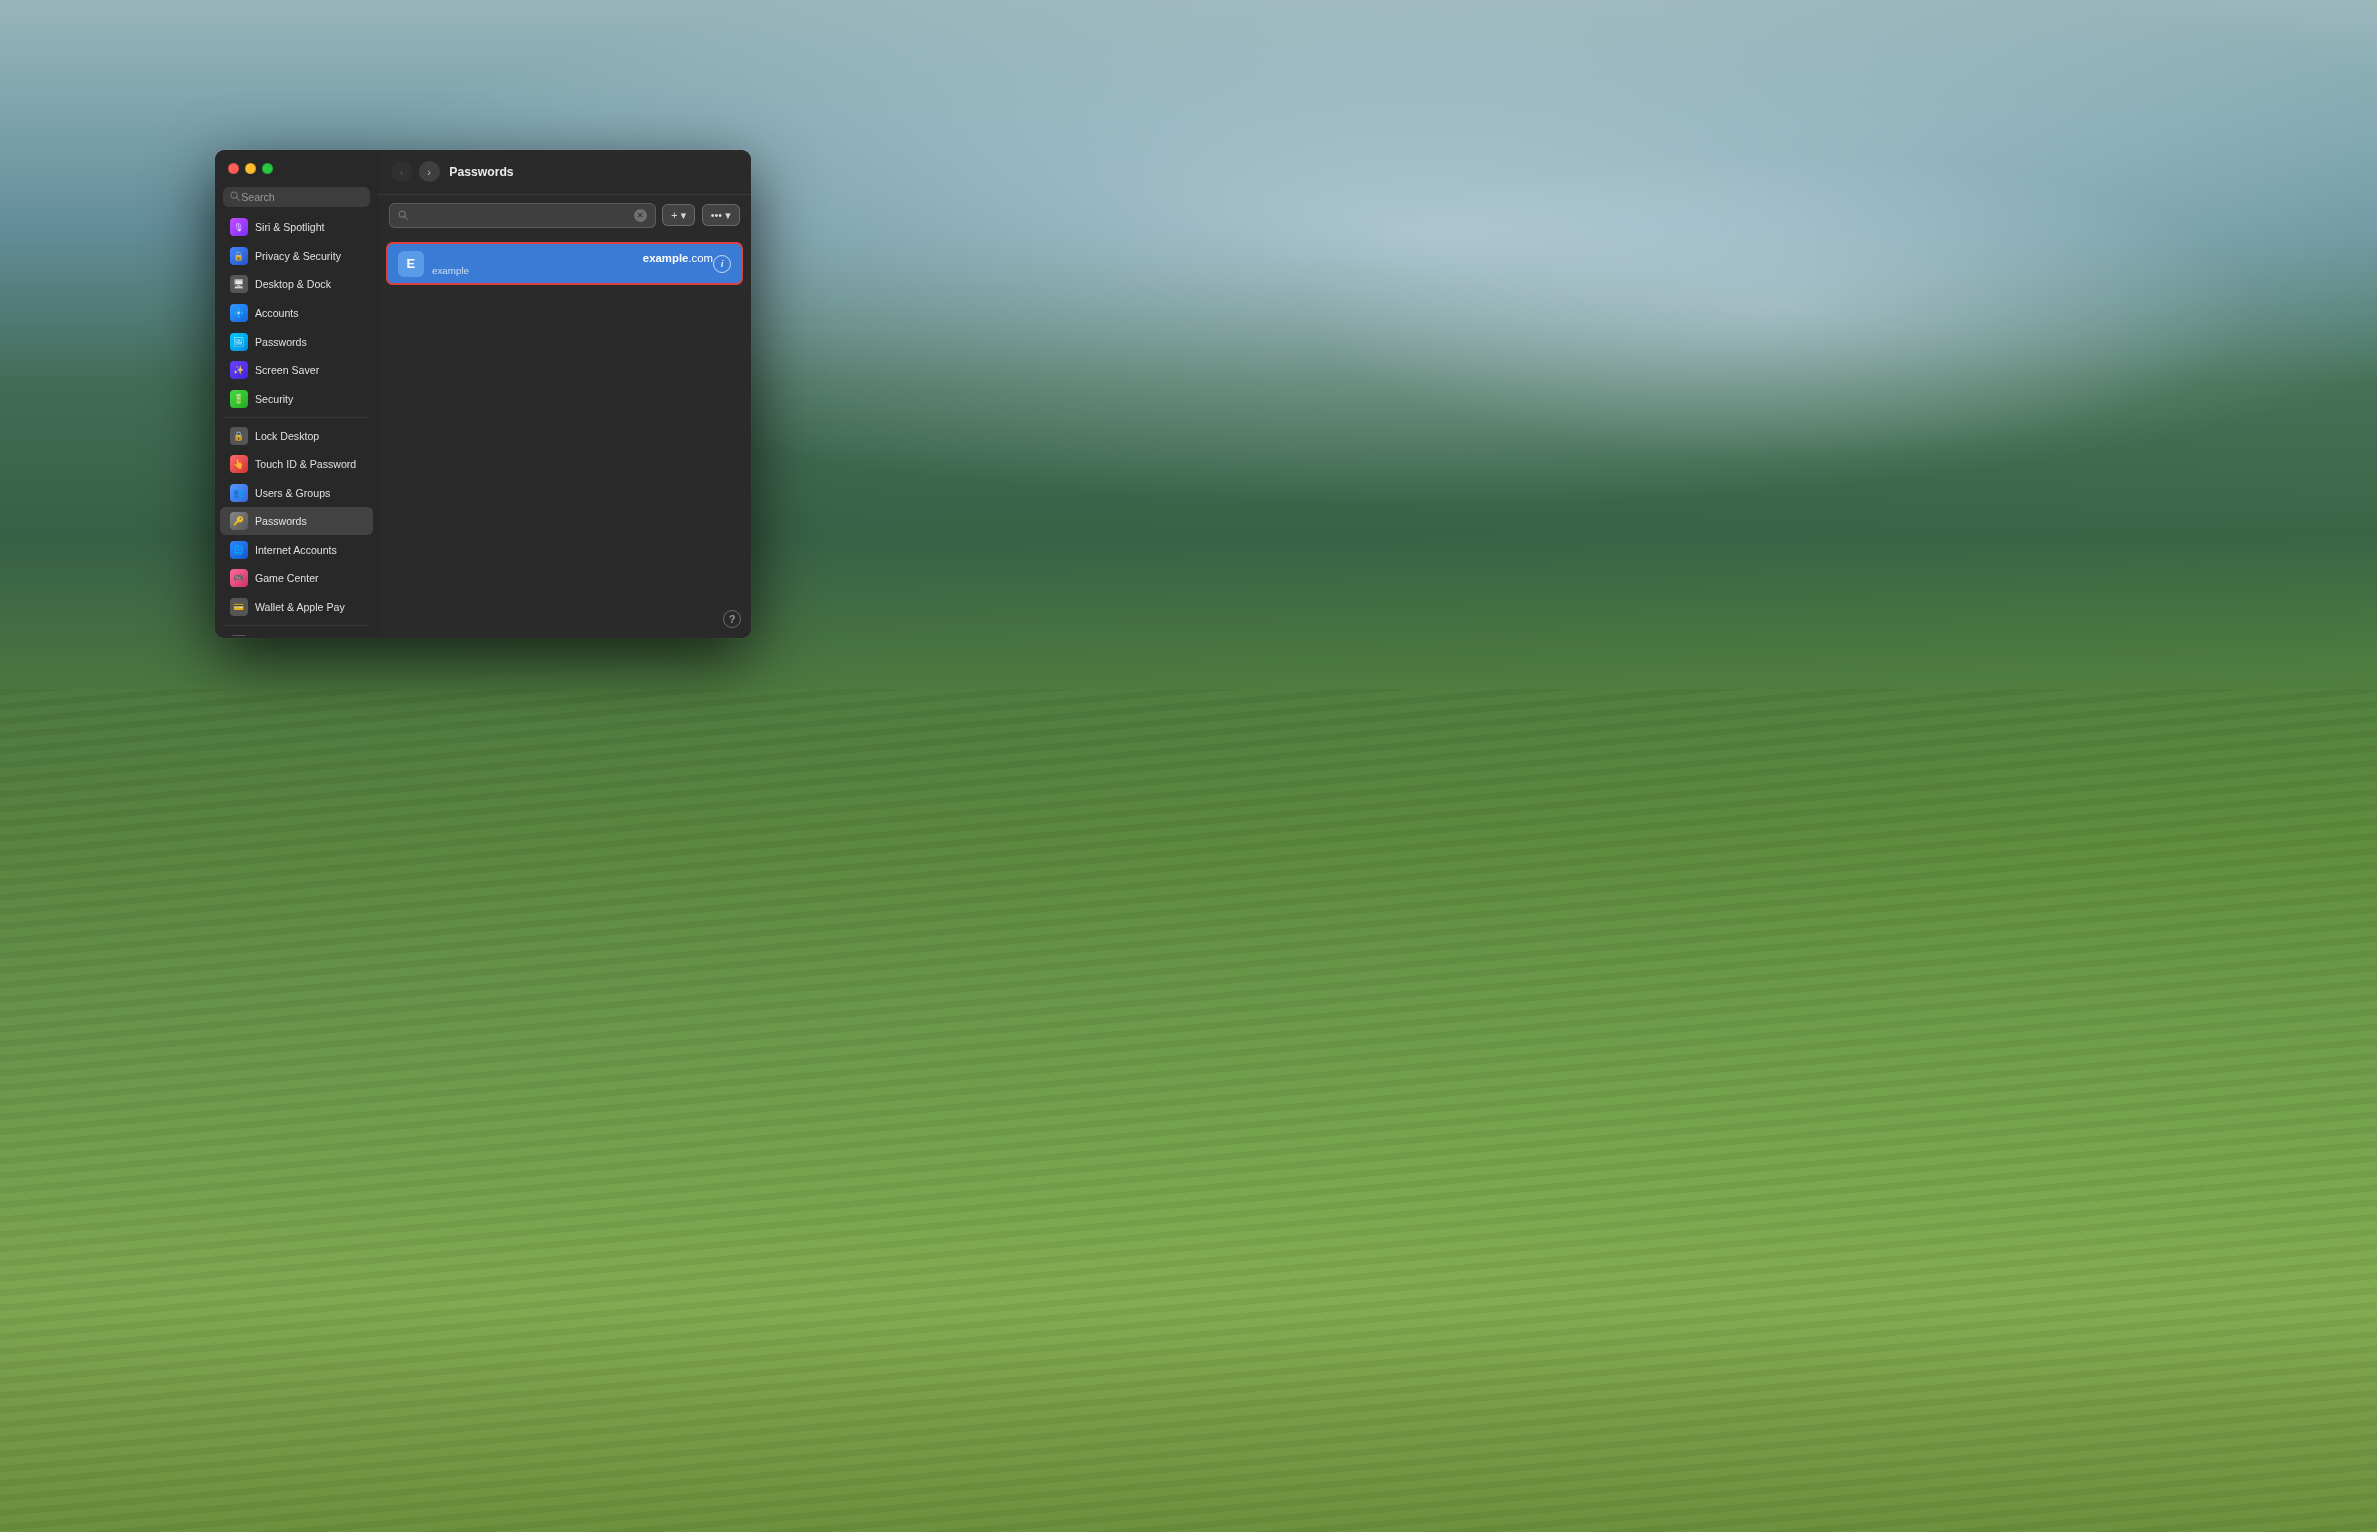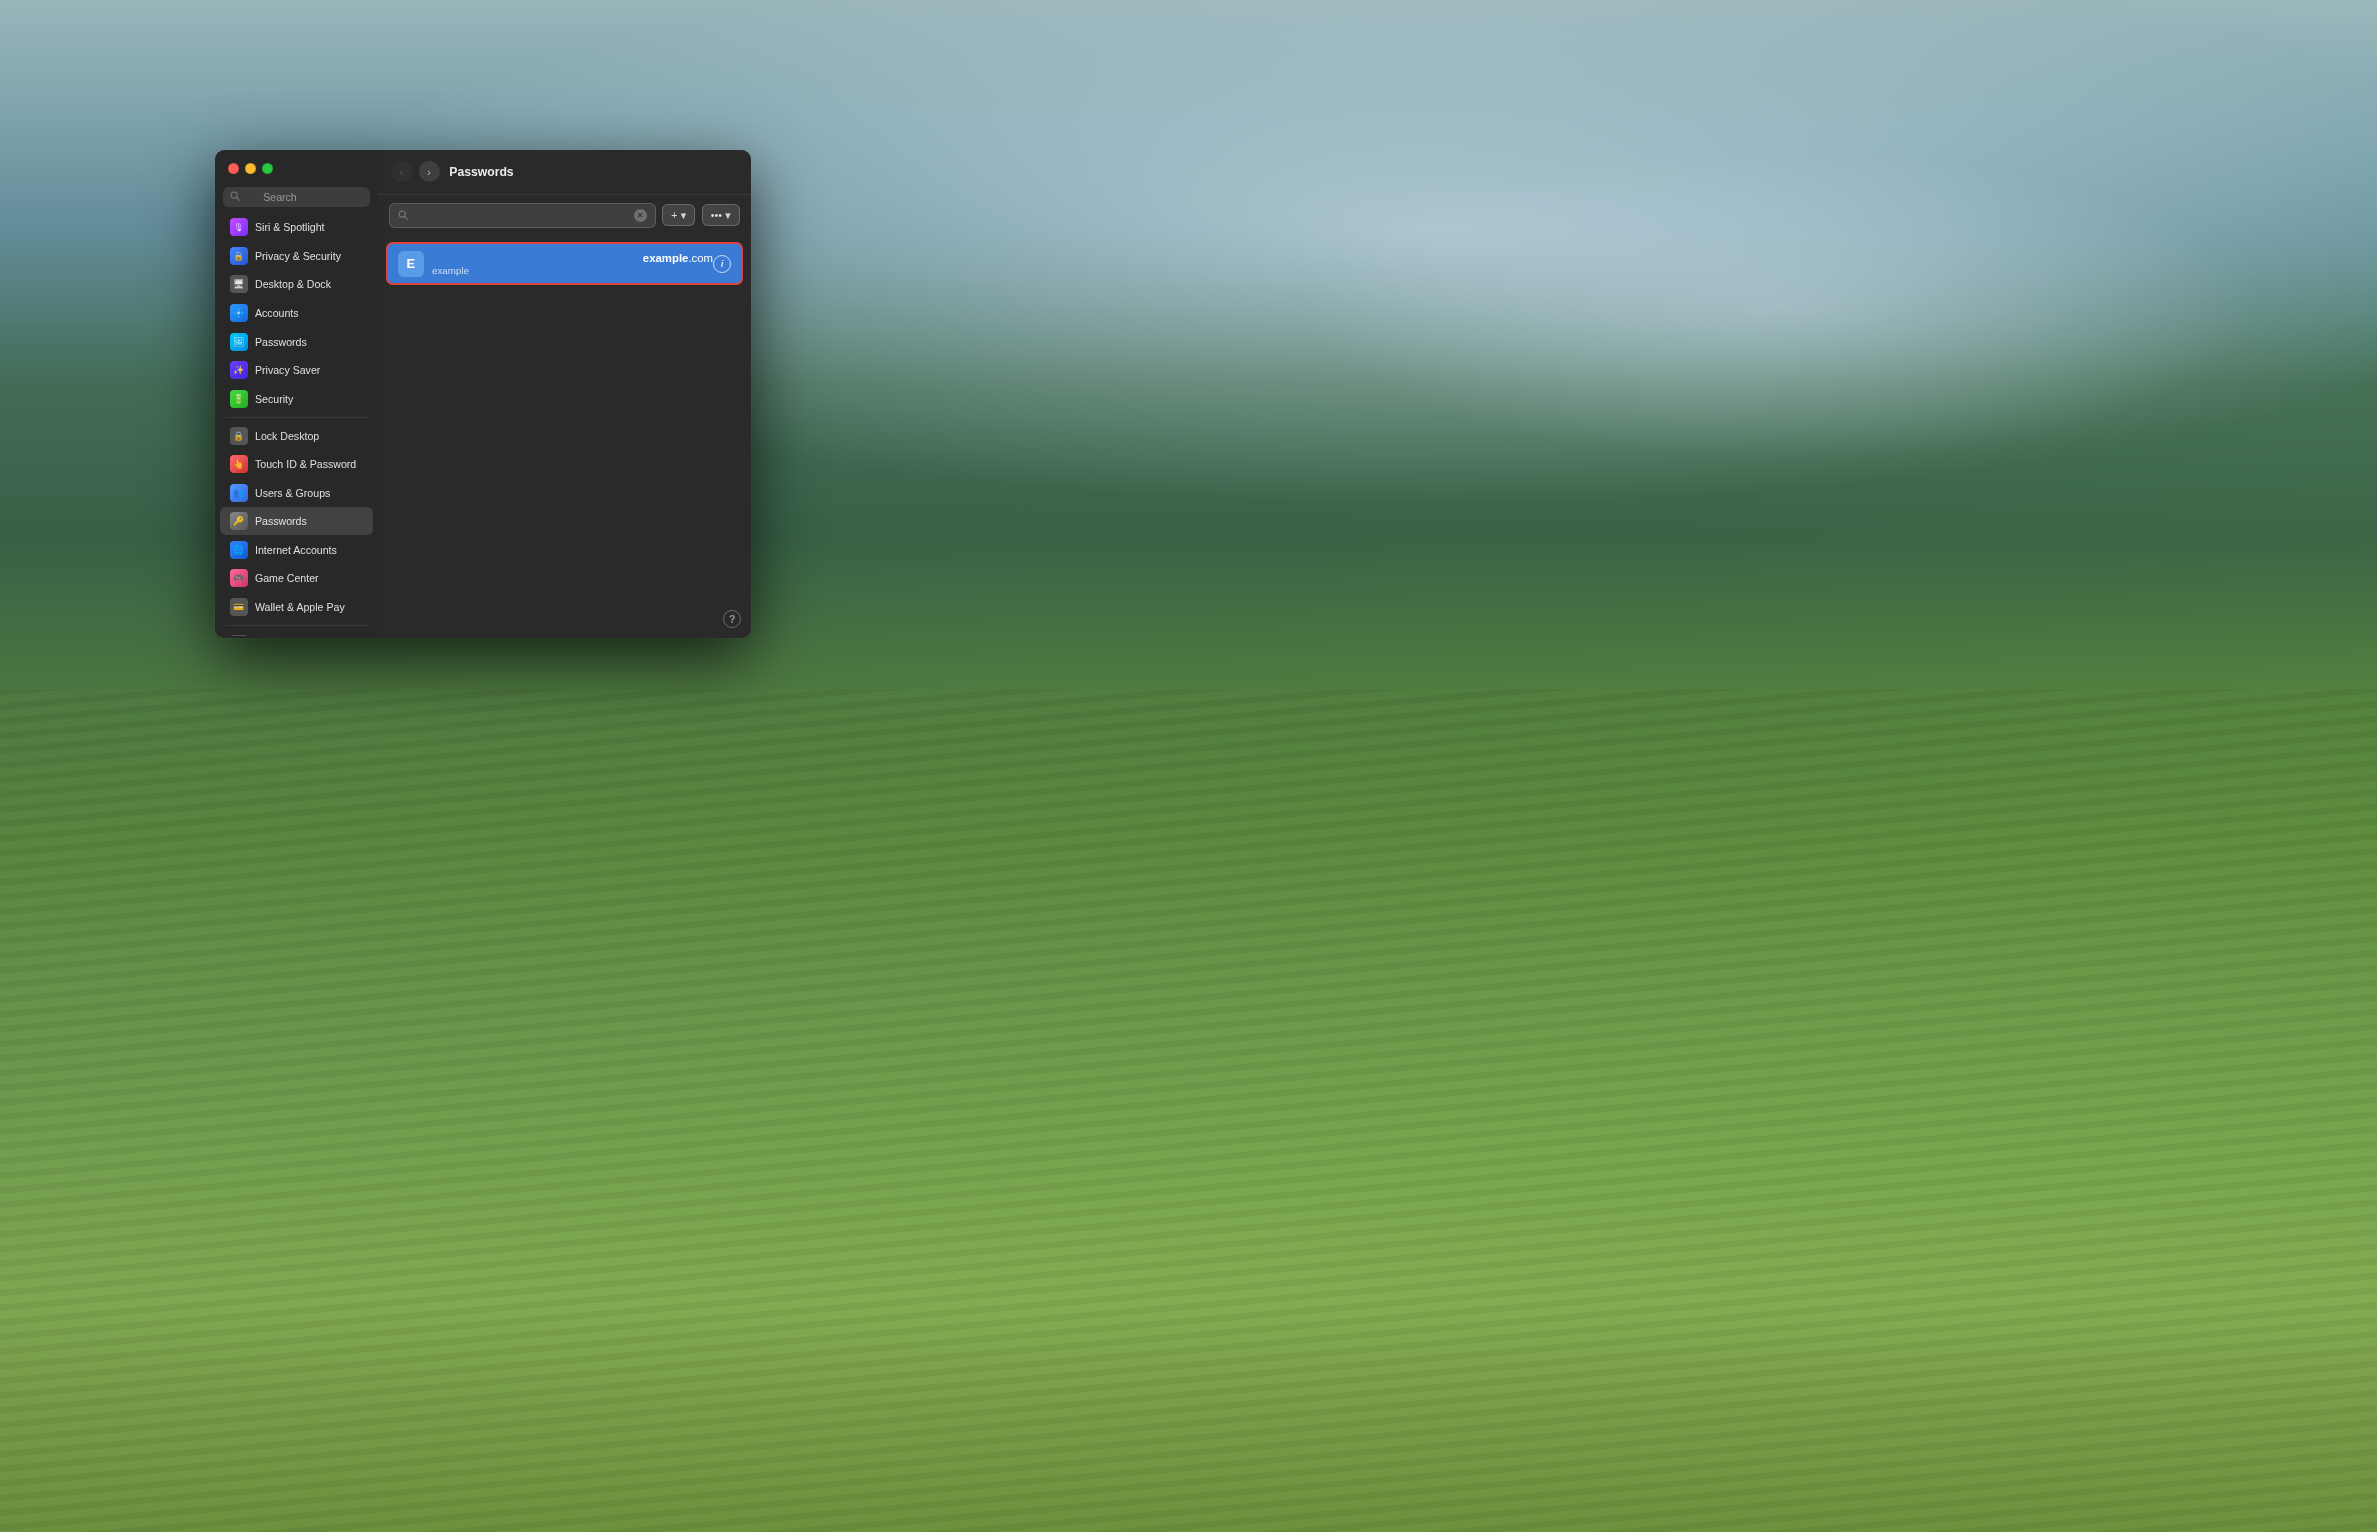--- a/index.html
+++ b/index.html
@@ -103,21 +103,21 @@
     .tl-minimize { background: #ffbd2e; border: 0.4px solid rgba(0,0,0,0.15); }
     .tl-maximize { background: #28c940; border: 0.4px solid rgba(0,0,0,0.15); }
 
     .sidebar-search {
       margin: 3.3px 8.1px 6.5px 8.1px;
       background: rgba(255,255,255,0.1);
       border-radius: 5.7px;
       display: flex;
       align-items: center;
       padding: 4.1px 6.5px;
-      gap: 23px;
+      gap: 1px;
     }
 
     .sidebar-search input {
       background: transparent;
       border: none;
       outline: none;
       color: rgba(255,255,255,0.7);
       font-size: 10.6px;
       width: 100%;
     }
@@ -436,21 +436,21 @@
         <div class="sidebar-item-icon icon-wallpaper">
           <span style="font-size:9px;">🖼</span>
         </div>
         <span class="sidebar-label">Passwords</span>
       </div>
 
       <div class="sidebar-item">
         <div class="sidebar-item-icon icon-screensaver">
           <span style="font-size:9px;">✨</span>
         </div>
-        <span class="sidebar-label">Privacy Saver</span>
+        <span class="sidebar-label">Screen Saver</span>
       </div>
 
       <div class="sidebar-item">
         <div class="sidebar-item-icon icon-battery">
           <span style="font-size:9px;">🔋</span>
         </div>
         <span class="sidebar-label">Security</span>
       </div>
 
       <div class="sidebar-divider"></div>

